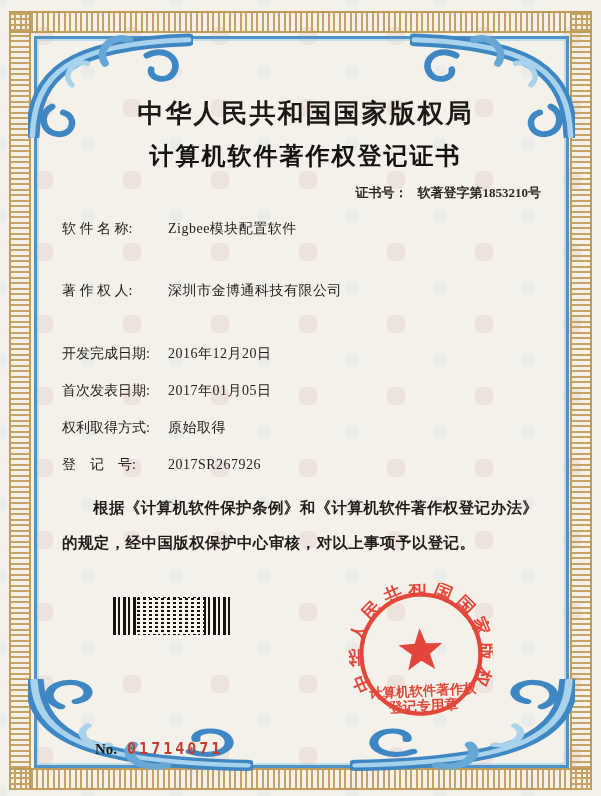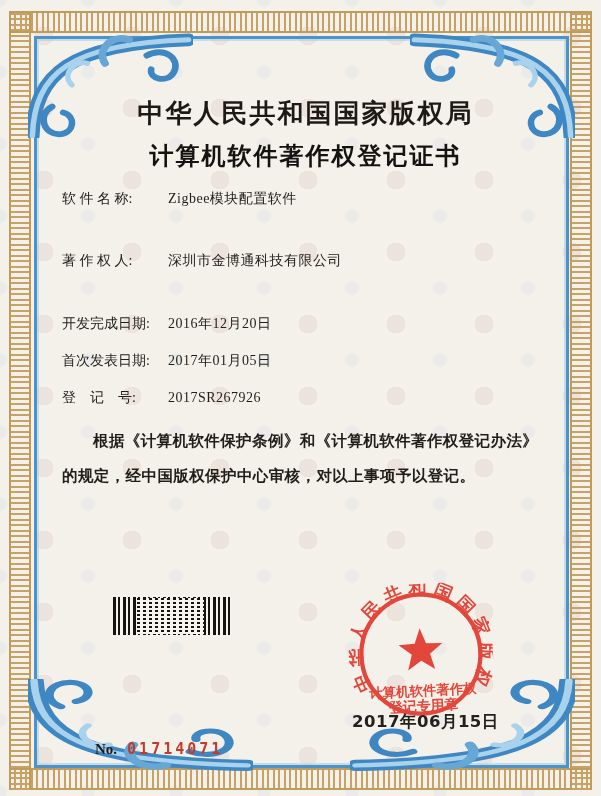--- a/index.html
+++ b/index.html
@@ -115,33 +115,39 @@
       <path d="M22,78 c-14,8 -8,30 8,28 c12,-2 14,-18 2,-22" stroke="#3f87c2" stroke-width="6"></path>
       <path d="M70,34 c-8,-14 6,-30 22,-24" stroke="#67a7d6" stroke-width="7"></path>
       <path d="M108,26 c16,-10 32,4 24,18 c-6,10 -22,6 -20,-4" stroke="#3f87c2" stroke-width="6"></path>
       <path d="M40,56 c-10,-10 2,-26 14,-22" stroke="#a9d2ec" stroke-width="5"></path>
     </g>
   </svg>
 
   <div class="content">
     <div class="issuer">中华人民共和国国家版权局</div>
     <div class="cert-title">计算机软件著作权登记证书</div>
+    <div class="certno-line">
+      <span class="lbl">证书号：</span><span>软著登字第1853210号</span>
+    </div>
 
     <div class="fields">
       <div class="frow r-soft">
         <span class="flabel">软 件 名 称:</span><span class="fvalue">Zigbee模块配置软件</span>
       </div>
       <div class="frow r-owner">
         <span class="flabel">著 作 权 人:</span><span class="fvalue">深圳市金博通科技有限公司</span>
       </div>
       <div class="frow r-date">
         <span class="flabel">开发完成日期:</span><span class="fvalue">2016年12月20日</span>
       </div>
       <div class="frow r-date">
         <span class="flabel">首次发表日期:</span><span class="fvalue">2017年01月05日</span>
+      </div>
+      <div class="frow r-date">
+        <span class="flabel">权利取得方式:</span><span class="fvalue">原始取得</span>
       </div>
       <div class="frow">
         <span class="flabel">登　记　号:</span><span class="fvalue">2017SR267926</span>
       </div>
     </div>
 
     <p class="statement">根据《计算机软件保护条例》和《计算机软件著作权登记办法》的规定，经中国版权保护中心审核，对以上事项予以登记。</p>
   </div>
 
   <div class="barcode">
@@ -158,15 +164,14 @@
     </defs>
     <circle cx="75" cy="73" r="62" fill="none" stroke="#e23b2e" stroke-width="4.5"></circle>
     <polygon fill="#e23b2e" points="75,46 80.9,61.9 97.8,62.6 84.5,73.1 89.1,89.4 75,80 60.9,89.4 65.5,73.1 52.2,62.6 69.1,61.9"></polygon>
     <text font-size="19" font-weight="700" fill="#e23b2e" letter-spacing="5.5">
       <textPath href="#sealArc" startOffset="1%">中华人民共和国国家版权局</textPath>
     </text>
     <text x="75" y="116" text-anchor="middle" font-size="14" font-weight="700" fill="#e23b2e">计算机软件著作权</text>
     <text x="75" y="132" text-anchor="middle" font-size="14.5" font-weight="700" fill="#e23b2e">登记专用章</text>
   </svg>
 
-  <div class="issue-date">2017年06月15日</div>
 
 </div>
 
 </body></html>

